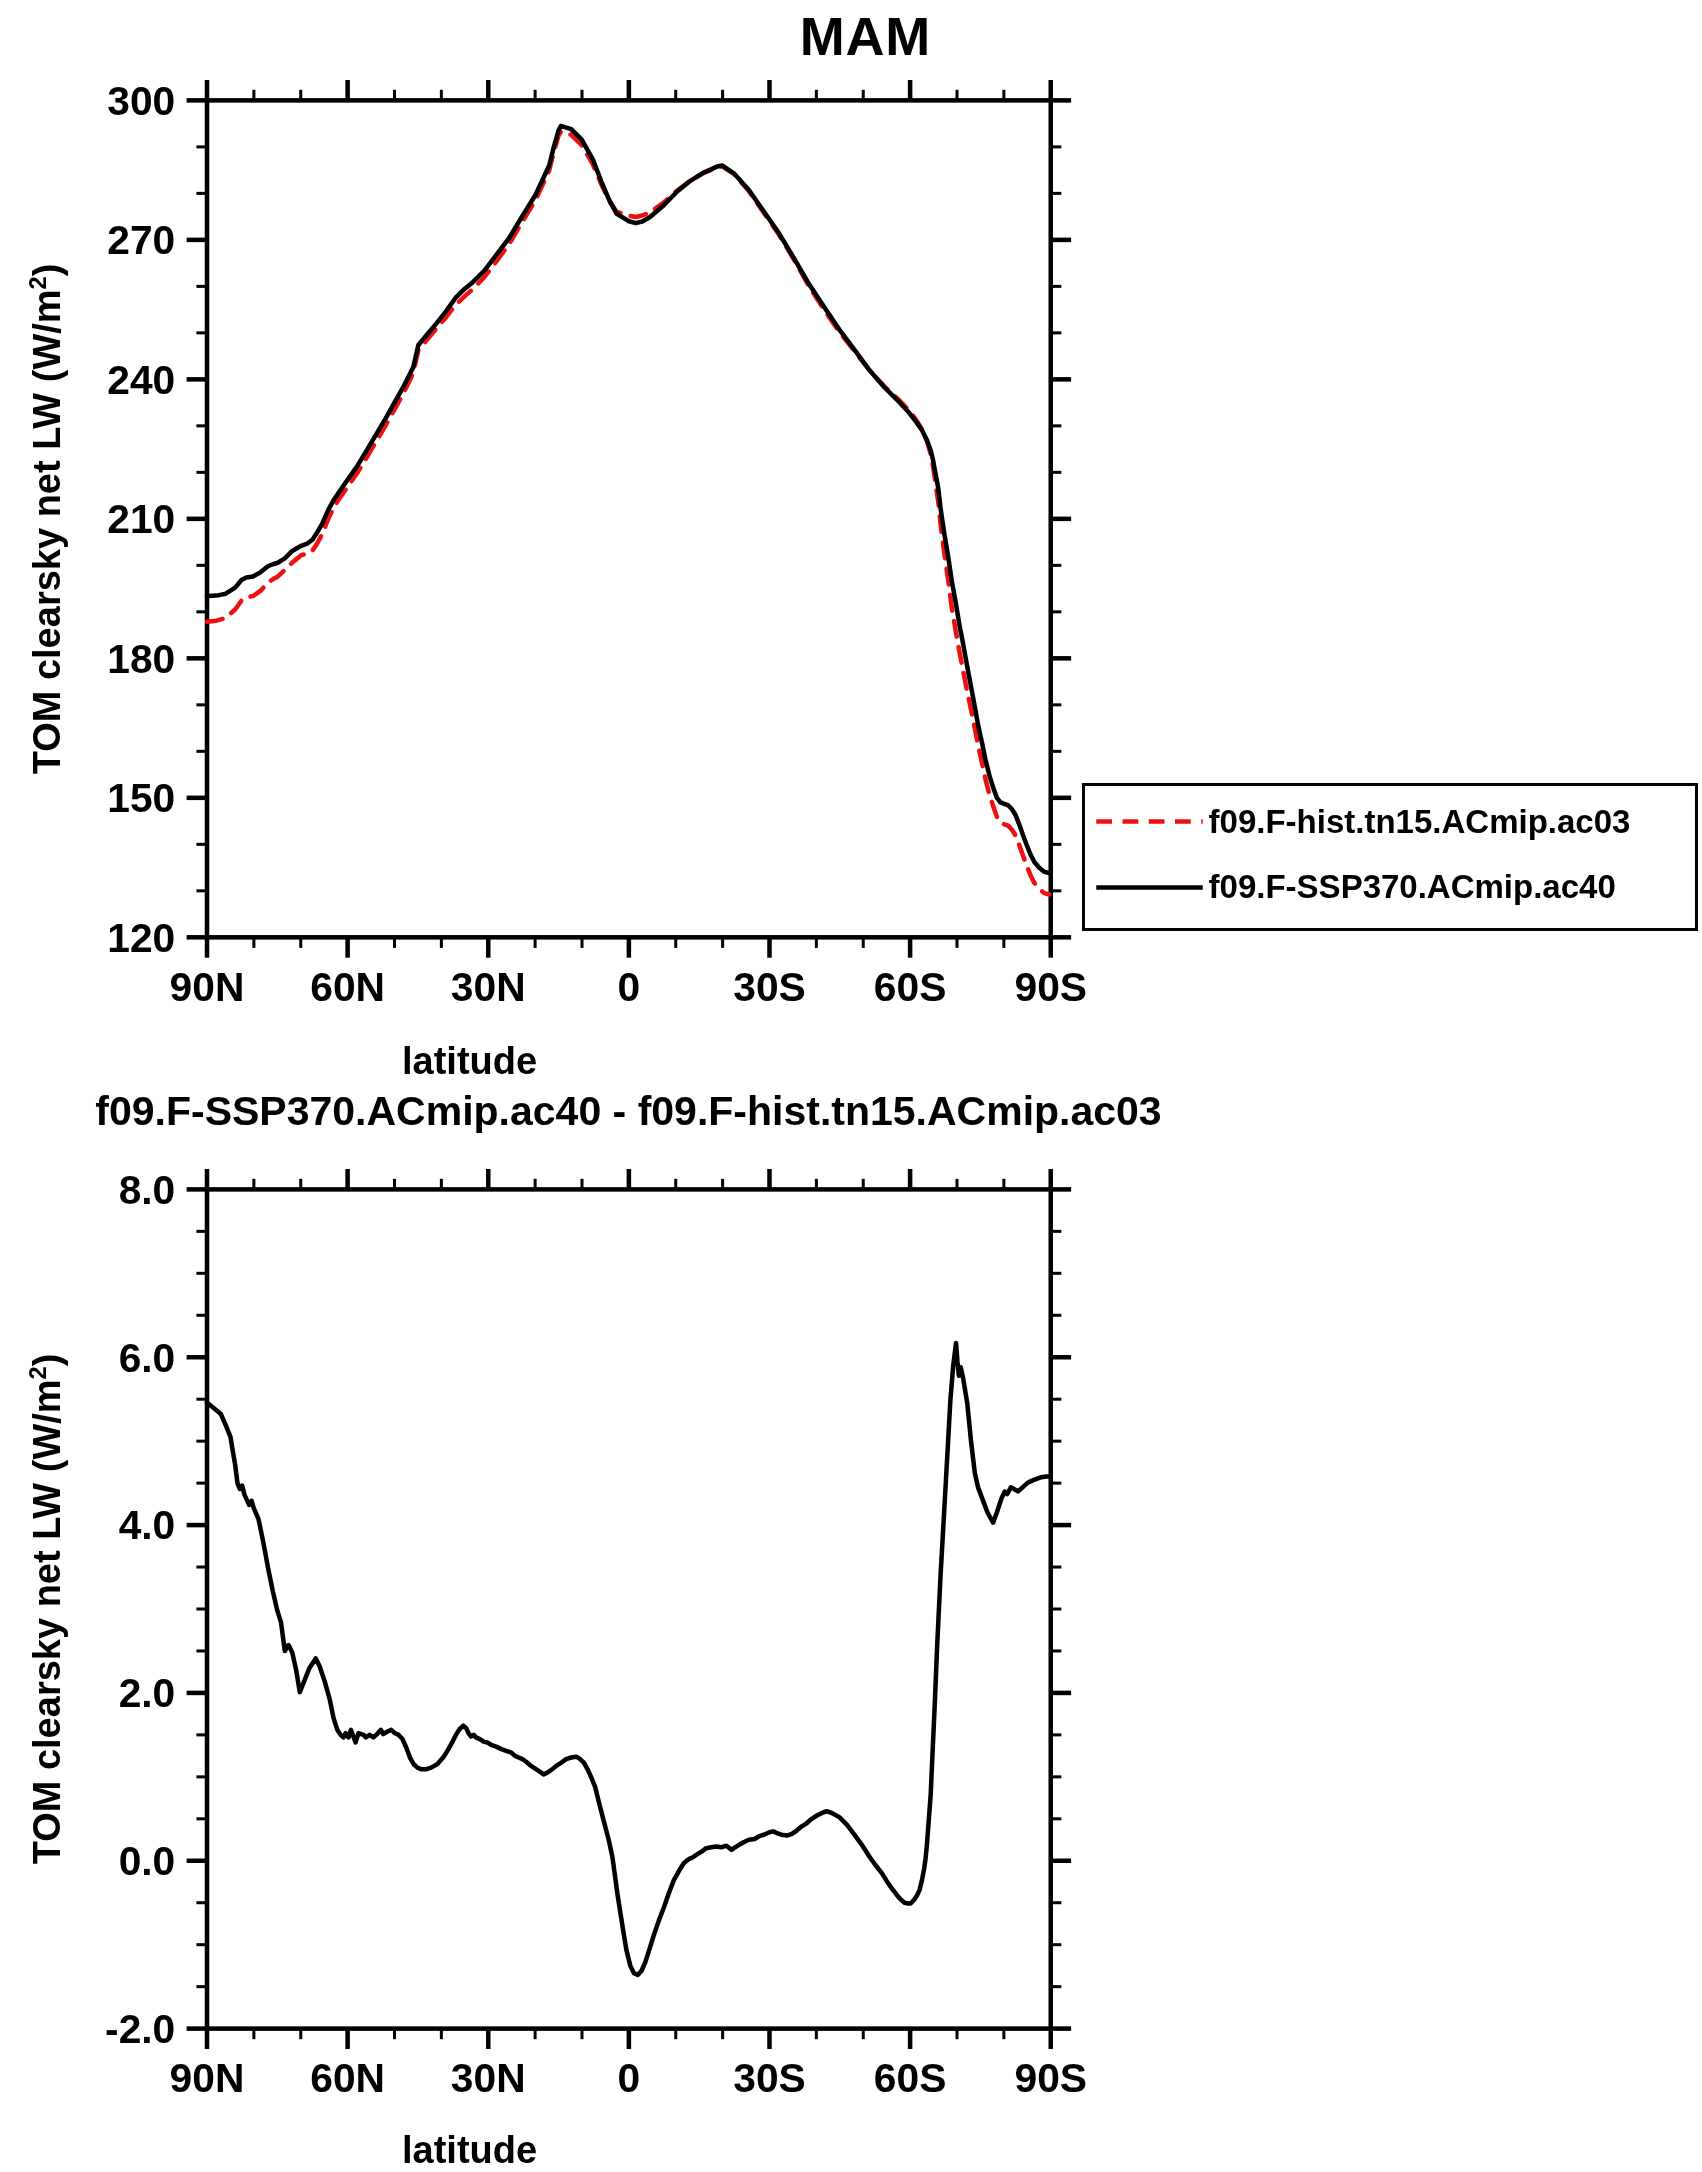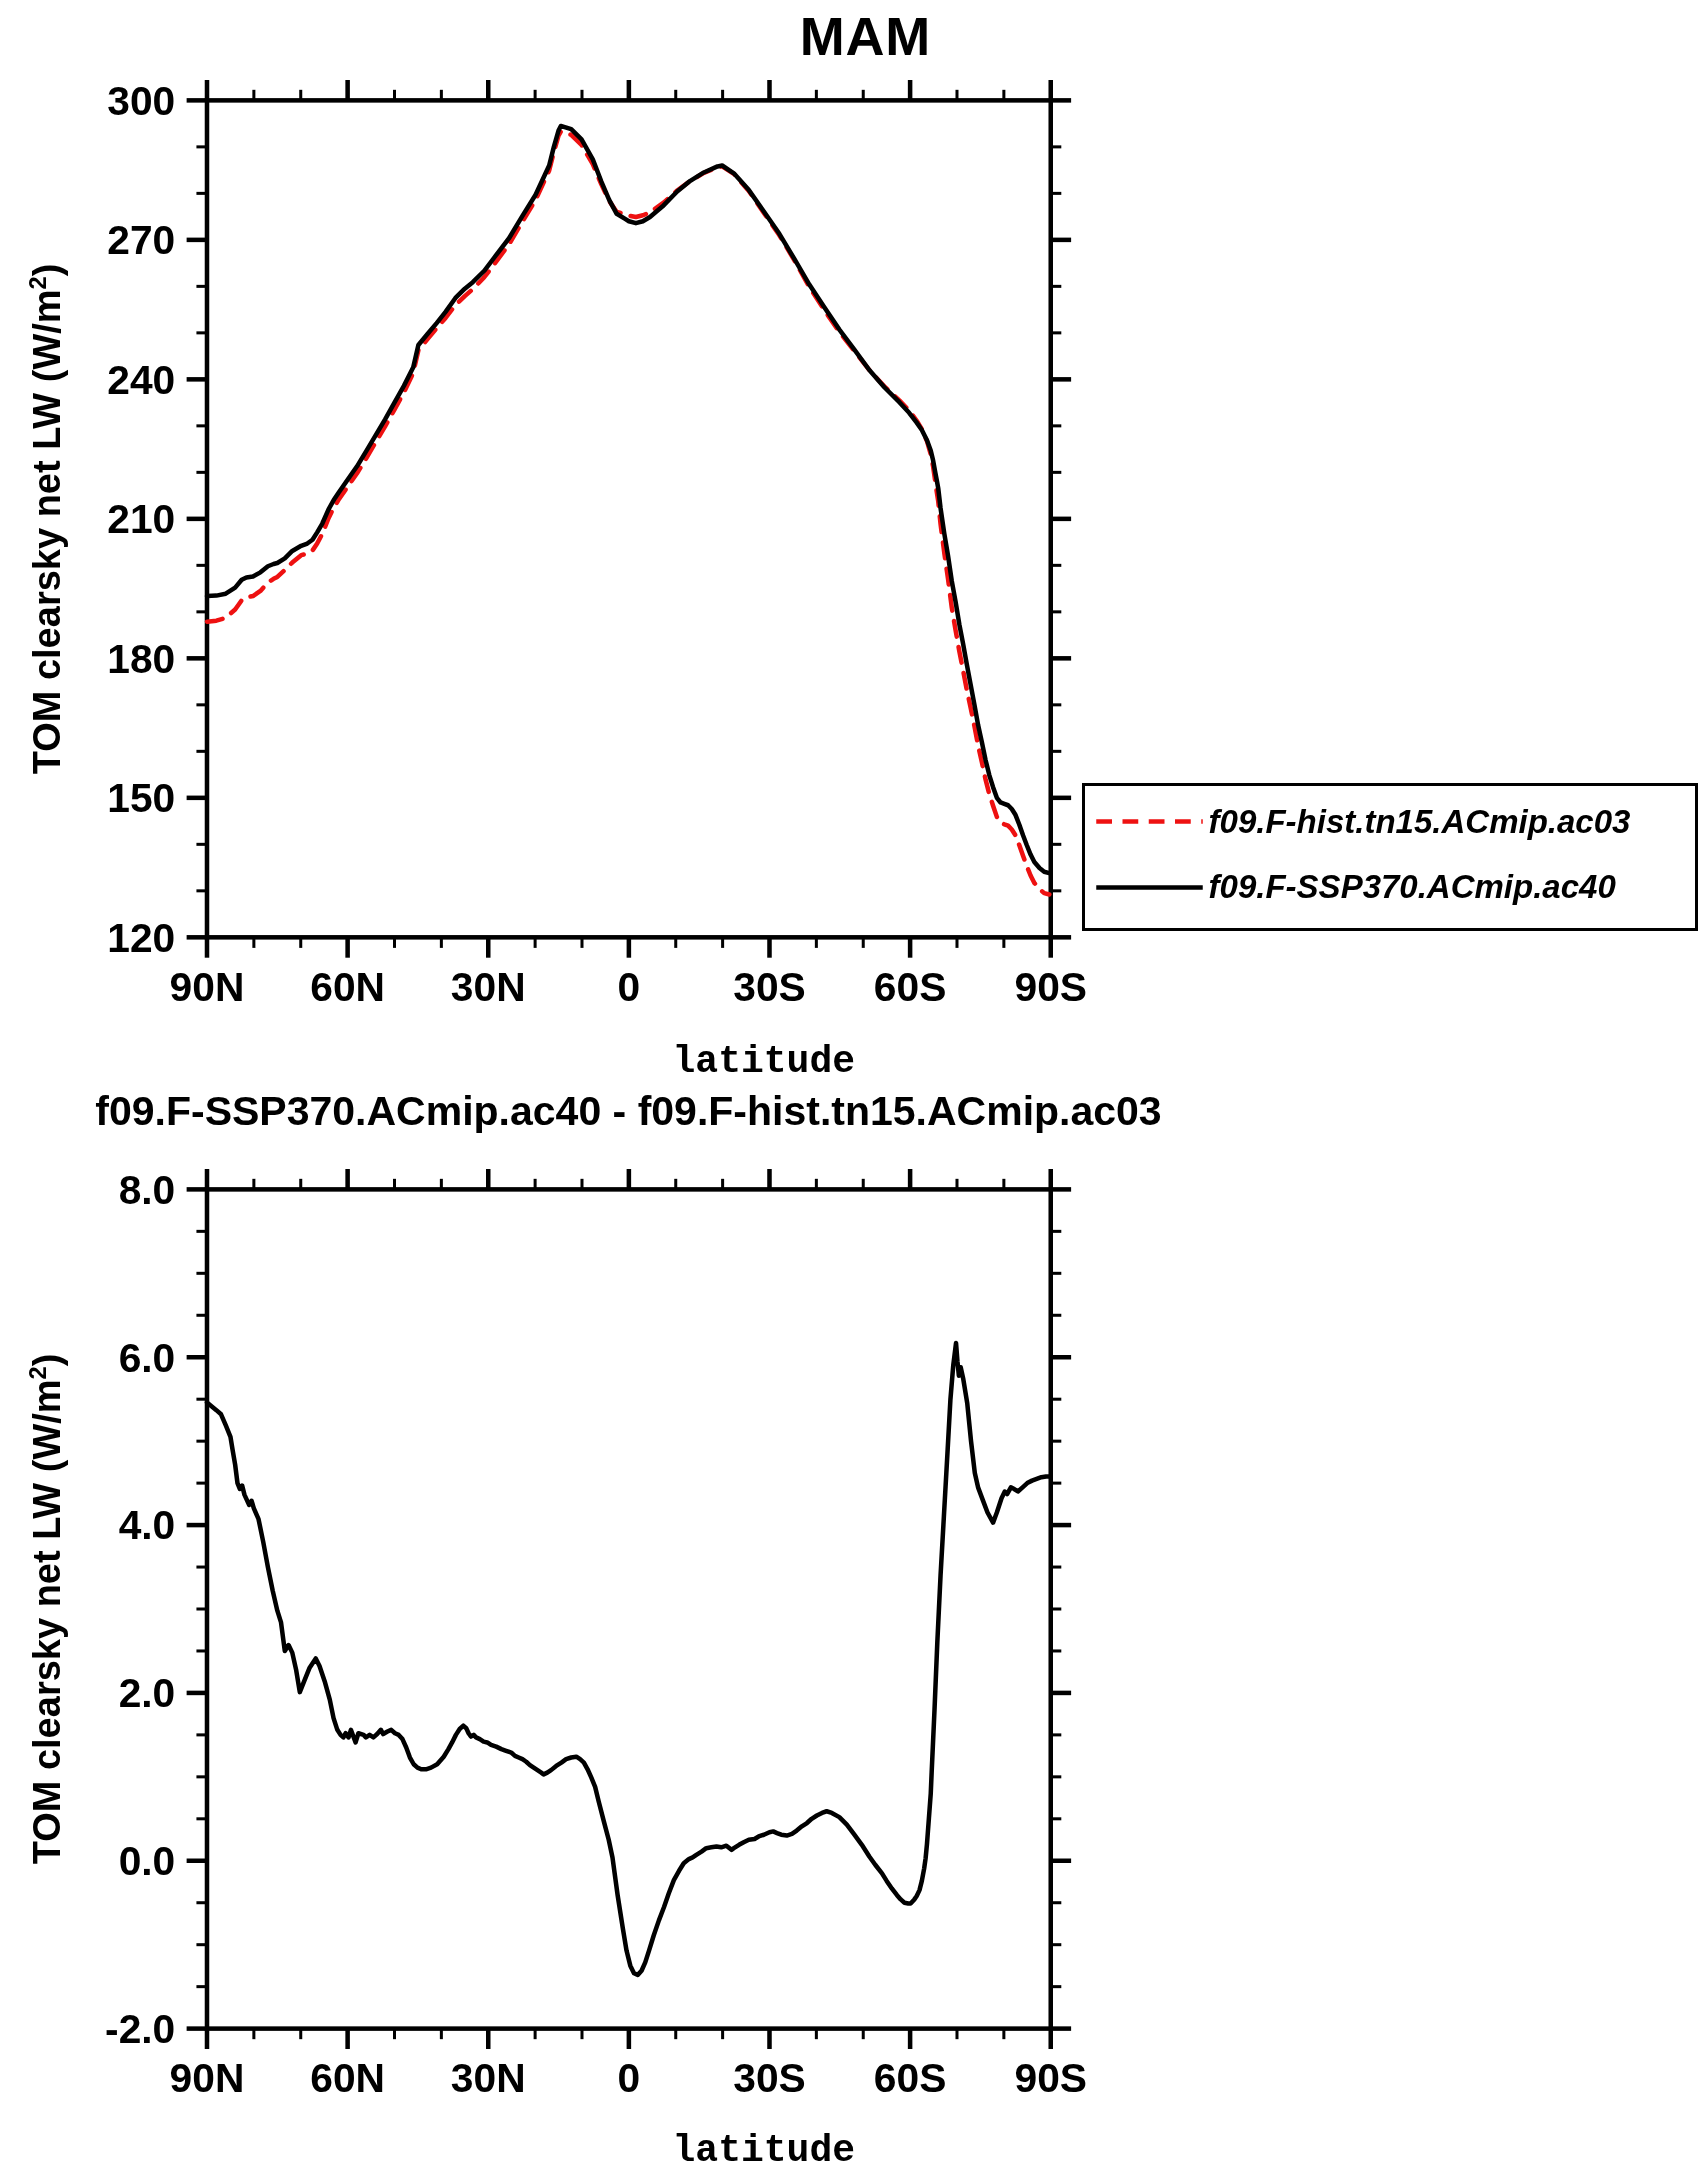--- a/index.html
+++ b/index.html
@@ -2,27 +2,27 @@
 <html style="font-size:12px"><head>
 <meta charset="utf-8">
 <style>
   html,body{margin:0;padding:0;background:#ffffff;}
   #stage{position:relative;width:1703px;height:2172px;background:#fff;
          font-family:"Liberation Sans", sans-serif;font-weight:bold;color:#000;overflow:hidden;}
   #plot-svg{position:absolute;left:0;top:0;}
   .abs{position:absolute;}
   .title-main{font-size:54px;letter-spacing:0.8px;text-align:right;}
   .title-diff{font-size:41px;white-space:nowrap;text-align:center;}
-  .xlabel{font-size:38px;text-align:right;font-family:Liberation Mono, monospace;}
+  .xlabel{font-size:38px;text-align:left;}
   .ylabel-wrap{position:absolute;width:0;height:0;}
   .ylabel{position:absolute;white-space:nowrap;font-size:38px;
           transform:rotate(-90deg) translate(-50%,-50%);transform-origin:0 0;}
   .ylabel sup{font-size:62%;vertical-align:super;}
   #legend{position:absolute;left:1082px;top:783px;width:616px;height:148px;
-          border:3px solid #000;background:#fff;box-sizing:border-box;font-style:italic;}
+          border:3px solid #000;background:#fff;box-sizing:border-box;}
   .leg-row{position:absolute;left:10.6px;height:38px;display:flex;align-items:center;}
   .leg-row svg{width:107px;height:9px;flex:0 0 107px;}
   .leg-text{font-size:33px;margin-left:6px;white-space:nowrap;}
 </style>
 </head>
 <body>
 
 <div id="stage">
 
   <svg id="plot-svg" width="1703" height="2172" viewBox="0 0 2256 2878">

